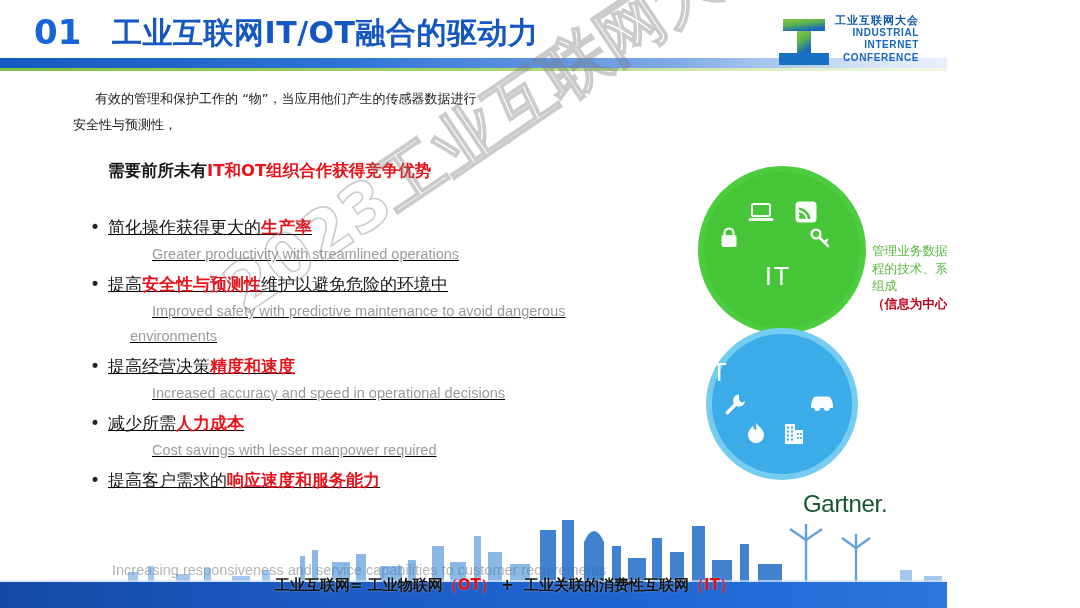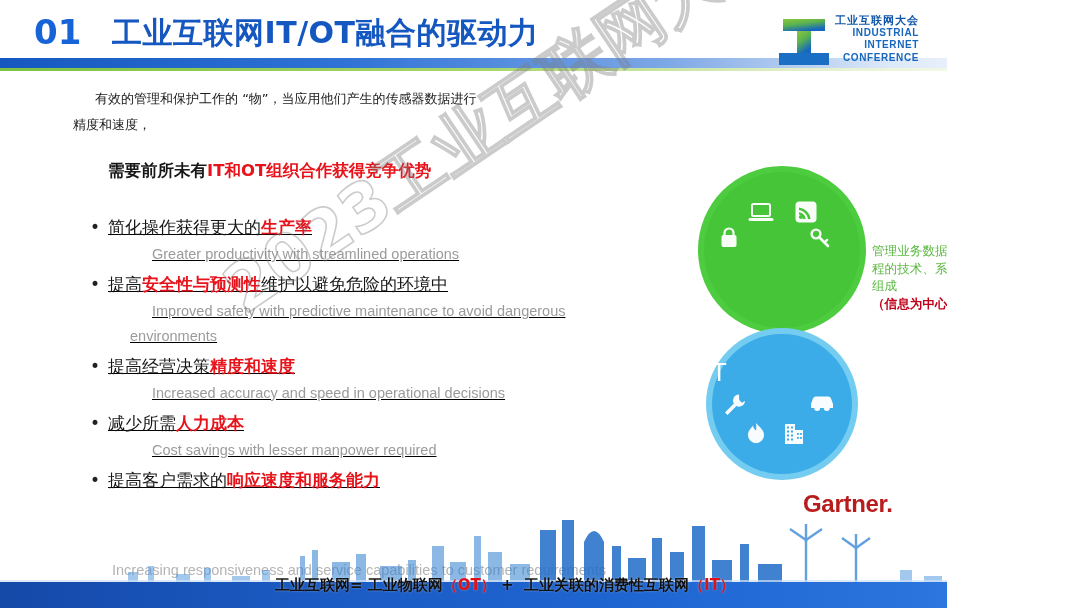--- a/index.html
+++ b/index.html
@@ -103,21 +103,21 @@
 
   
   .note{position:absolute;font-size:12.6px;line-height:17.5px;
     font-family:"DejaVu Sans","Liberation Sans",sans-serif;margin-top:32px;}
   .note-it{left:872px;top:210px;width:160px;color:#5ab840;}
   .note-ot{left:872px;top:370px;width:160px;color:#1f3864;}
   .note .hl{color:#c00018;font-weight:bold;}
 
   .gartner{
     position:absolute;left:803px;top:490px;
-    font-size:24px;font-weight:bold;color:#b91c1c;letter-spacing:-0.3px;
+    font-size:24px;font-weight:normal;color:#14532d;letter-spacing:-0.3px;
     font-family:"Liberation Sans","DejaVu Sans",sans-serif;
   }
 
   
   .footer{position:absolute;left:0;top:516px;width:1080px;height:92px;overflow:hidden;}
   .sky{position:absolute;left:0;bottom:22px;width:1080px;height:70px;}
   .band{
     position:absolute;left:0;bottom:0;width:1080px;height:26px;
     background:linear-gradient(to right,#1549a8 0%,#1b5bc4 30%,#1f66d2 60%,#2a74dd 85%,#3a86e8 100%);
   }
@@ -165,21 +165,21 @@
     <div class="logo-txt">
       <div class="logo-cn">工业互联网大会</div>
       <div class="logo-en">INDUSTRIAL</div>
       <div class="logo-en">INTERNET</div>
       <div class="logo-en">CONFERENCE</div>
     </div>
   </div>
 
   <div class="intro">
     <span class="ind"></span><span>有效的管理和保护工作的 “物”，当应用他们产生的传感器数据进行</span><br>
-    <span>精度和速度，</span>
+    <span>安全性与预测性，</span>
   </div>
 
   <div class="lead">
     <span>需要前所未有</span><span class="hl">IT和OT组织合作获得竞争优势</span>
   </div>
 
   <div class="bullets">
 
     <div class="b-row">
       <div class="b-cn">
@@ -249,20 +249,21 @@
           <rect x="3.5" y="9" width="15" height="12" rx="2" fill="#fff"></rect>
         </svg>
     </span>
     <span class="ic" style="left:120px;top:62px;">
       <svg width="22" height="22" viewBox="0 0 22 22">
           <circle cx="6" cy="6" r="4.4" fill="none" stroke="#fff" stroke-width="2.4"></circle>
           <path d="M9 9l9 9" stroke="#fff" stroke-width="2.6" stroke-linecap="round"></path>
           <path d="M14.5 14.5l2.6-2.6" stroke="#fff" stroke-width="2.4" stroke-linecap="round"></path>
         </svg>
     </span>
+    <div class="c-lbl it-lbl">IT</div>
 
     <div class="c-ot">
       <div class="c-ot-inner"></div>
     </div>
 
     <span class="ic" style="left:32px;top:226px;">
       <svg width="26" height="26" viewBox="0 0 26 26">
           <path d="M17 2.5a6 6 0 0 0-5.1 9.1L3 20.5l2.5 2.5 8.9-8.9A6 6 0 0 0 23 9l-3.2 1.7-2.6-2.6z" fill="#fff"></path>
         </svg>
     </span>

